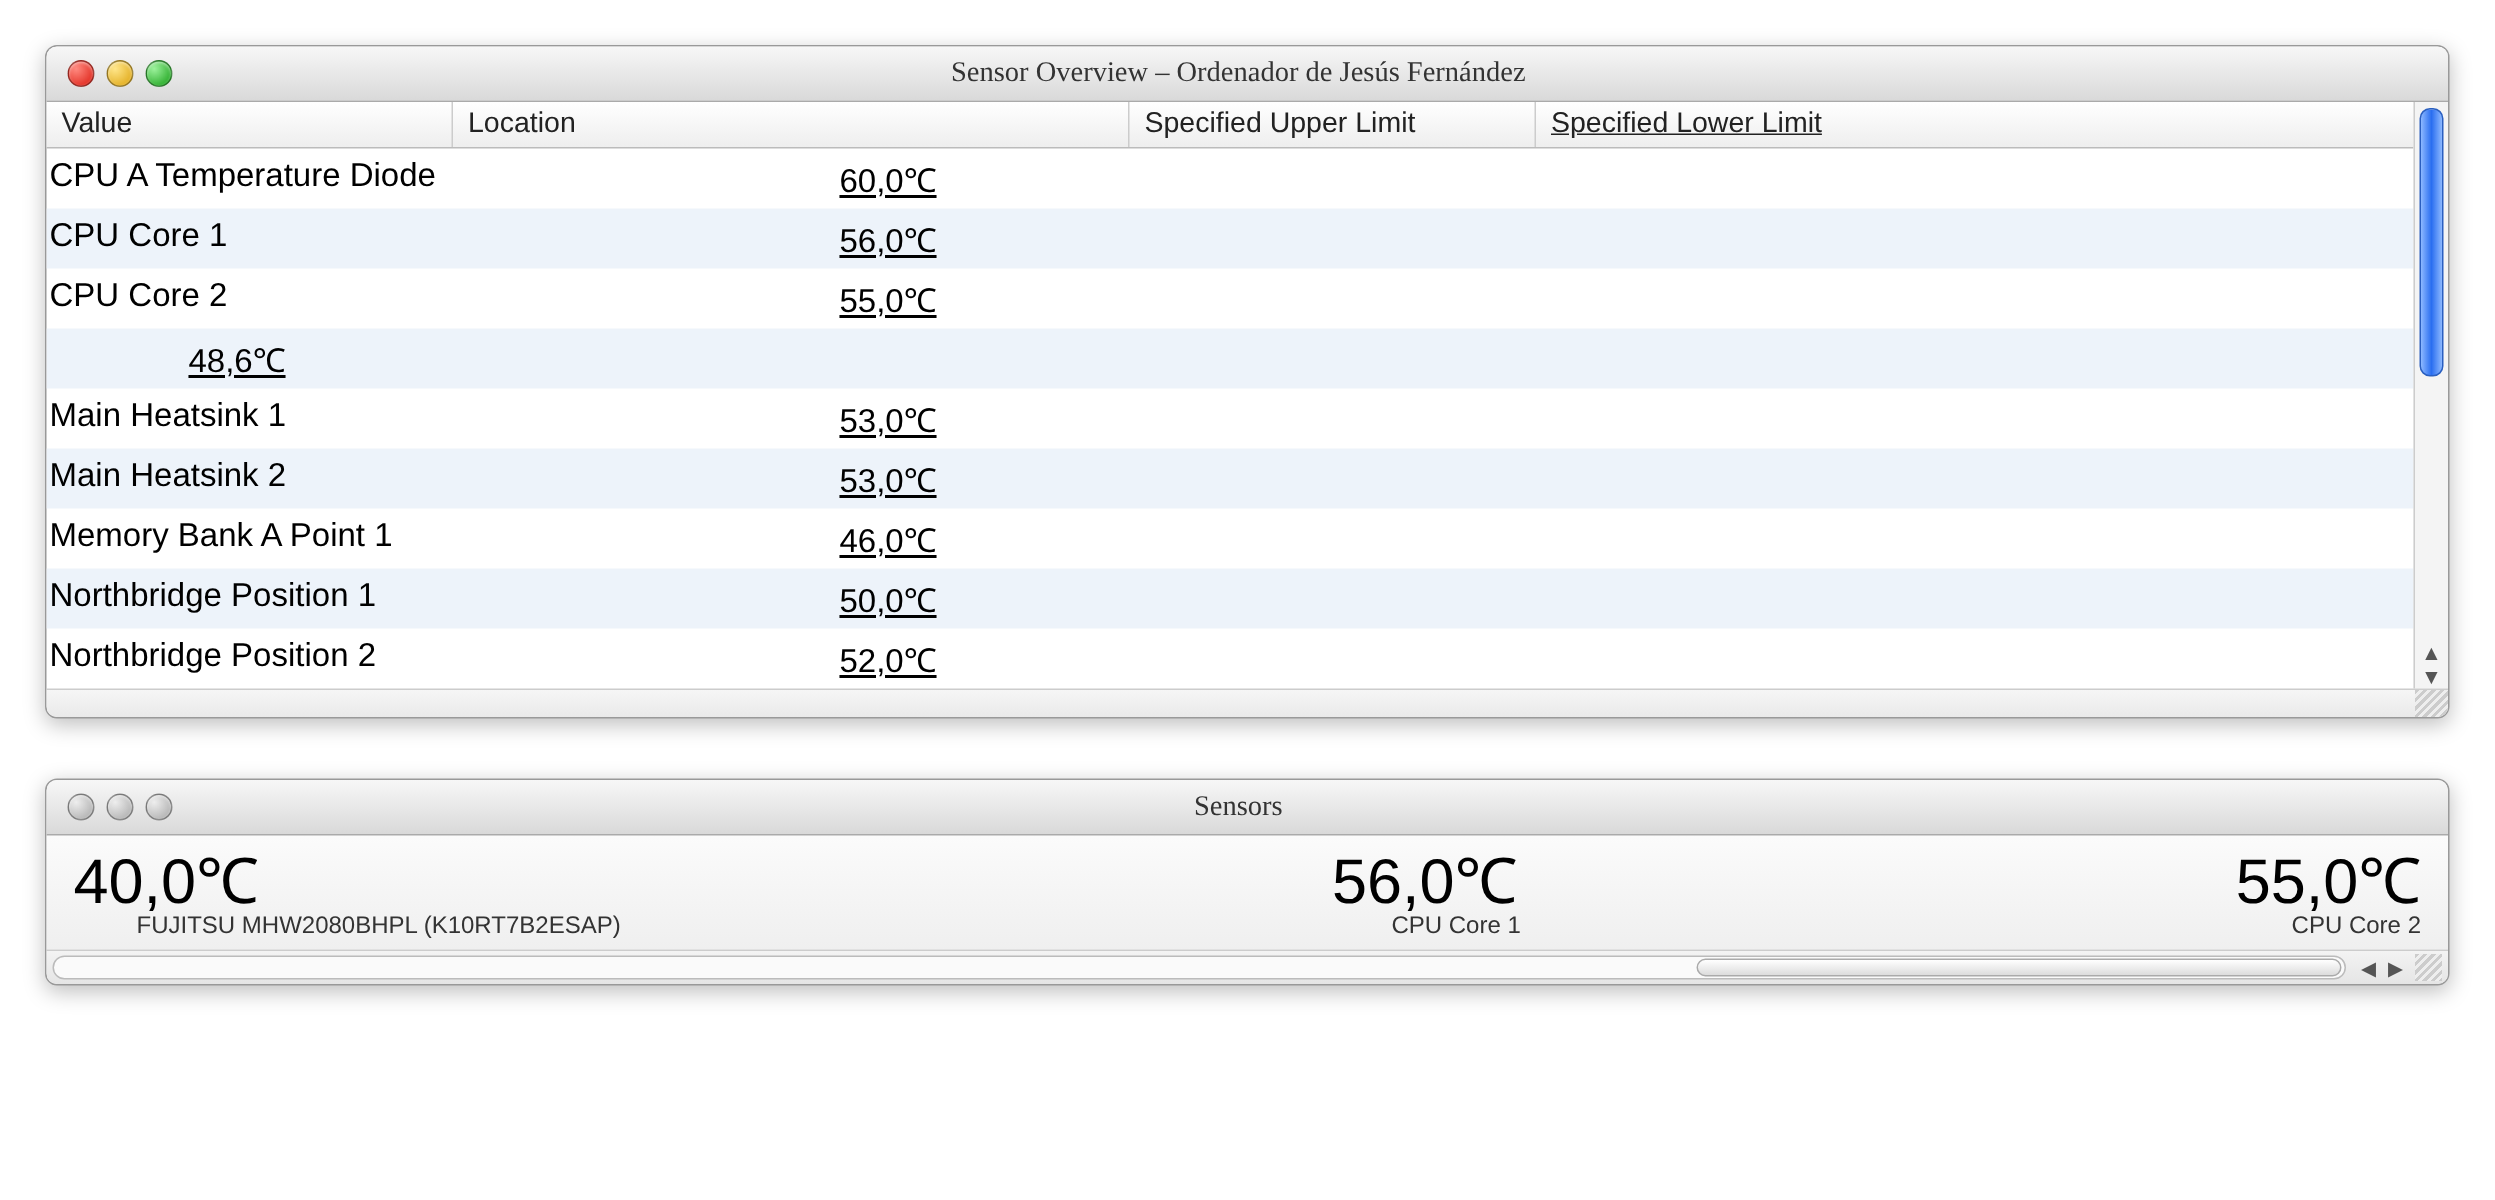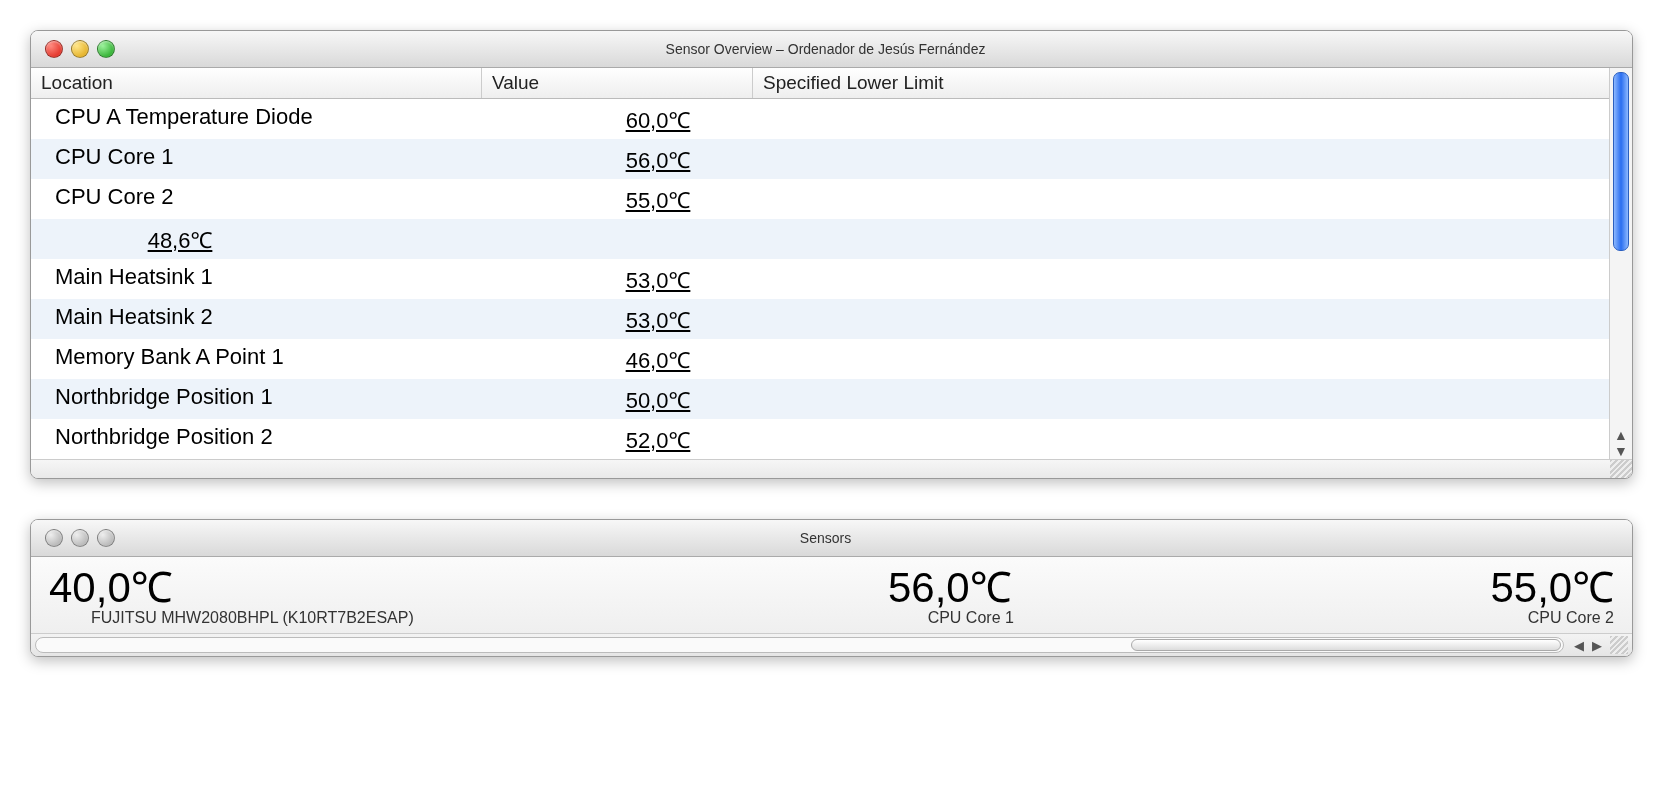--- a/index.html
+++ b/index.html
@@ -39,23 +39,24 @@
     box-shadow: inset 0 1px 2px rgba(255,255,255,0.5);
   }
   .dot.red    { background: radial-gradient(circle at 30% 30%, #ff8a80, #e53a2f 70%); }
   .dot.yellow { background: radial-gradient(circle at 30% 30%, #ffe68a, #e6b52f 70%); }
   .dot.green  { background: radial-gradient(circle at 30% 30%, #9cf29c, #3ab53a 70%); }
   .dot.gray   { background: radial-gradient(circle at 30% 30%, #eee, #bbb 70%); }
   .title {
     position: absolute;
     left: 0; right: 12px;
     text-align: center;
-    font-size: 14px;
+    font-size: 19px;
     color: #333;
     pointer-events: none;
+    font-family: Liberation Serif, serif;
   }
   
   .table-wrap {
     display: flex;
   }
   .table {
     flex: 1;
   }
   .thead {
     display: flex;
@@ -65,28 +66,28 @@
   }
   .th {
     padding: 4px 10px;
     border-right: 1px solid #ccc;
     white-space: nowrap;
     color: #222;
   }
   .col-location { flex: 0 0 430px; }
   .col-value    { flex: 0 0 250px; }
   .col-upper    { flex: 0 0 250px; }
-  .col-lower    { flex: 1; border-right: none; }
+  .col-lower    { flex: 1; border-right: none; text-decoration: underline; }
   .tbody .row {
     display: flex;
     font-size: 22px;
     padding: 3px 0;
   }
   .tbody .row:nth-child(even) { background: #edf3fa; }
-  .td { padding: 2px 24px; }
+  .td { padding: 2px 2px; }
   .td.col-value { text-align: center; text-decoration: underline; }
   .scrollbar {
     width: 22px;
     background: #f4f4f4;
     border-left: 1px solid #ccc;
     display: flex;
     flex-direction: column;
     align-items: center;
   }
   .scroll-thumb {
@@ -194,22 +195,23 @@
       <div class="dot red"></div>
       <div class="dot yellow"></div>
       <div class="dot green"></div>
     </div>
     <div class="title">Sensor Overview – Ordenador de Jesús Fernández</div>
   </div>
 
   <div class="table-wrap">
     <div class="table">
       <div class="thead">
+        <div class="th col-value">Value</div>
         <div class="th col-location">Location</div>
-        <div class="th col-value">Value</div>
+        <div class="th col-upper">Specified Upper Limit</div>
         <div class="th col-lower">Specified Lower Limit</div>
       </div>
       <div class="tbody" id="tbody">
           <div class="row">
             <div class="td col-location">CPU A Temperature Diode</div>
             <div class="td col-value">60,0℃</div>
             <div class="td col-upper"></div>
             <div class="td col-lower"></div>
           </div>
           <div class="row">

